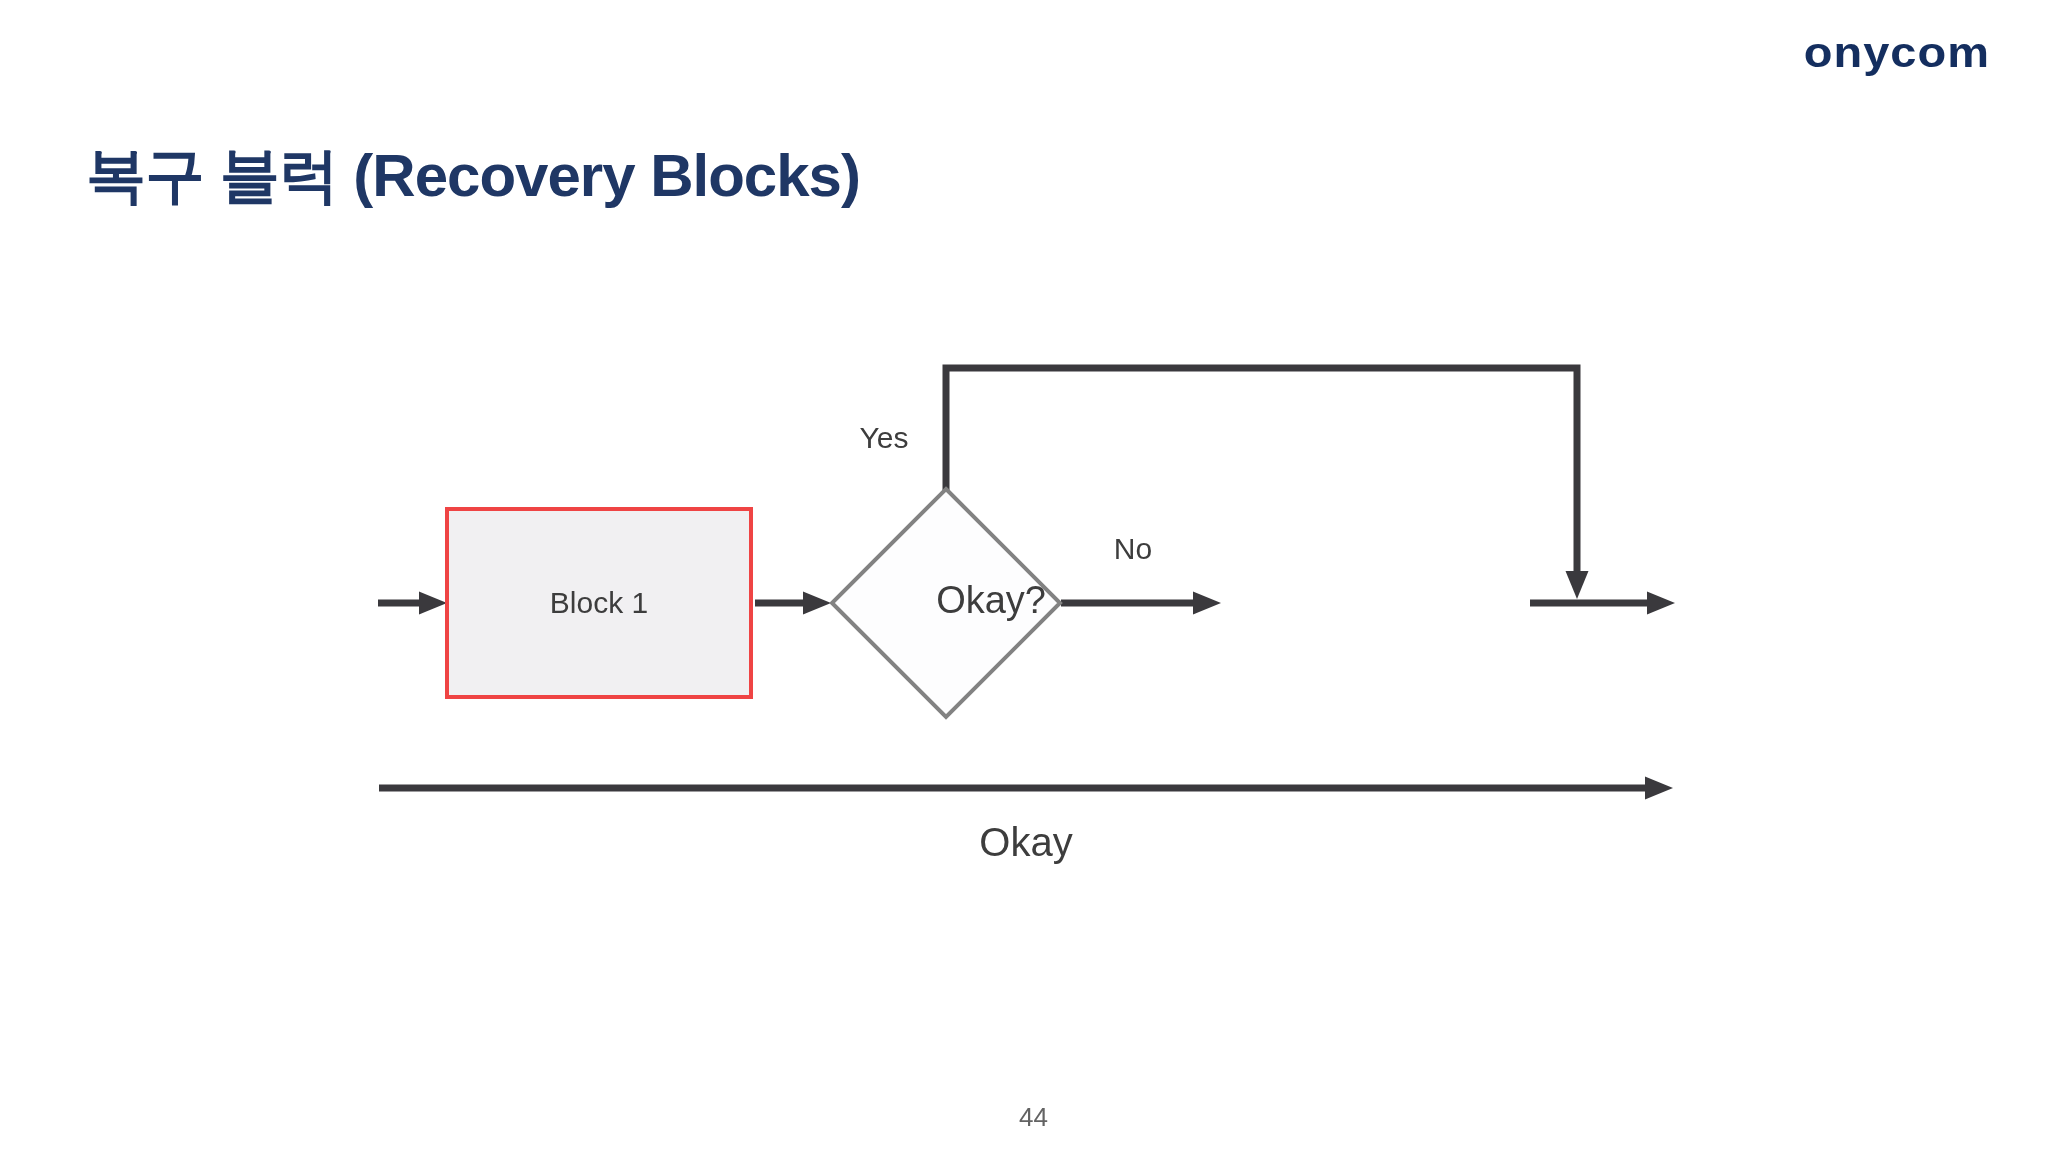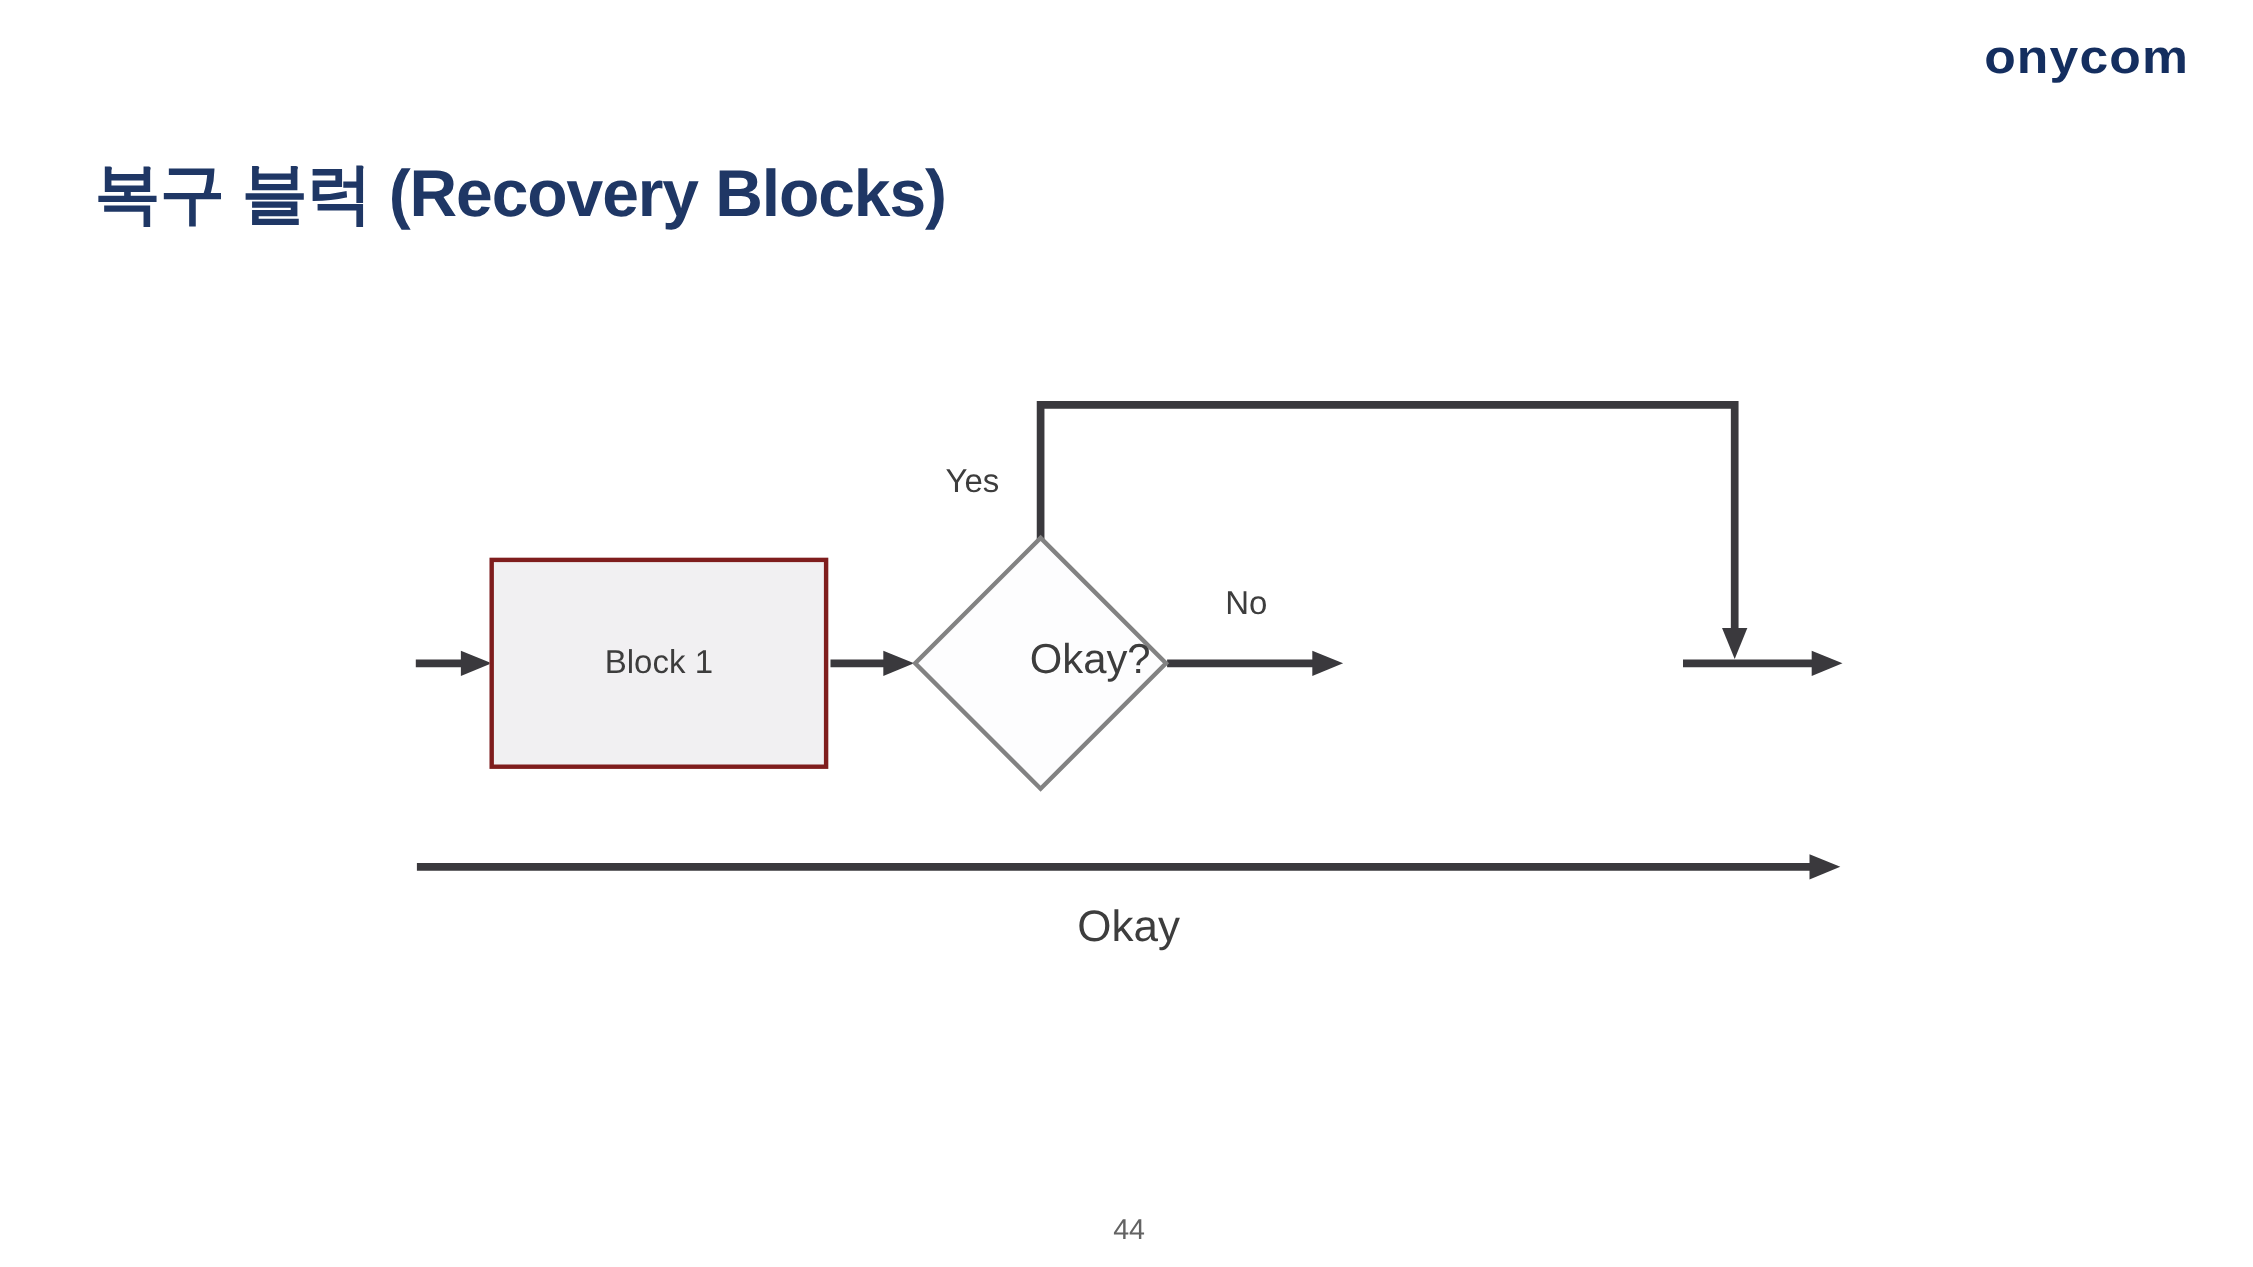--- a/index.html
+++ b/index.html
@@ -21,43 +21,43 @@
     transform: scaleY(0.92);
   }
 
   svg.connectors { position: absolute; left: 0; top: 0; width: 2048px; height: 1152px; }
   .line { stroke: #3a393d; stroke-width: 7; fill: none; }
   .head { fill: #3a393d; stroke: none; }
   .diamond-shape { fill: #fdfdfe; stroke: #828282; stroke-width: 4; }
 
   .block {
     position: absolute; width: 308px; height: 192px;
-    background: #f1f0f2; border: 4px solid #7f1d1d;
+    background: #f1f0f2; border: 4px solid #ef4444;
     display: flex; align-items: center; justify-content: center;
   }
   #block1 { left: 445px; top: 507px; }
   #block2 { left: 1222px; top: 507px; width: 306px; }
 
   .shape-label, .edge-label {
     color: #3d3d3d; font-size: 30px; font-weight: 400;
   }
 
   .diamond-label {
     position: absolute; left: 846px; top: 579px; width: 200px;
     text-align: right; color: #3d3d3d; font-size: 38px;
   }
 
   .edge-label { position: absolute; text-align: center; white-space: nowrap; }
   #yes-label  { left: 814px;  top: 421px; width: 140px; }
   #no-label   { left: 1063px; top: 532px; width: 140px; }
   #time-label { left: 926px;  top: 820px; width: 200px; font-size: 40px; }
 
   .page-number {
-    position: absolute; left: 1012px; top: 1102px; width: 100px;
-    text-align: left; font-size: 26px; color: #636363;
+    position: absolute; left: 948px; top: 1102px; width: 100px;
+    text-align: right; font-size: 26px; color: #636363;
   }
 </style>
 </head>
 <body>
 
 <div class="slide">
 
   <div class="title">복구 블럭 (Recovery Blocks)</div>
 
   <div class="logo">onycom</div>

